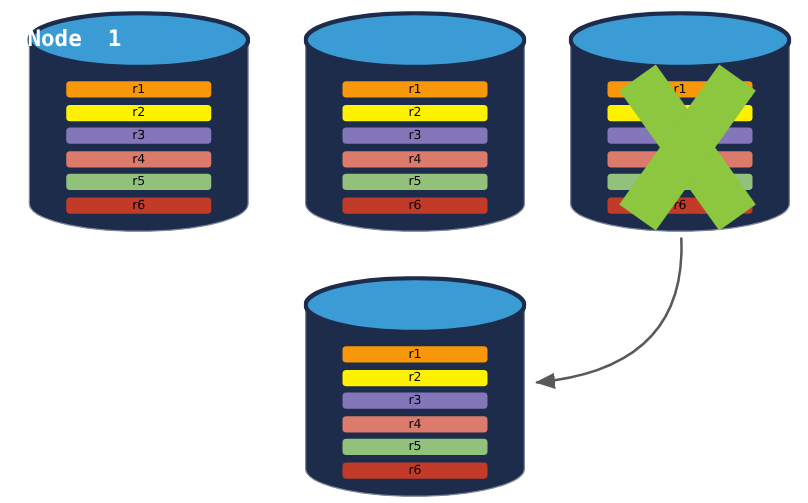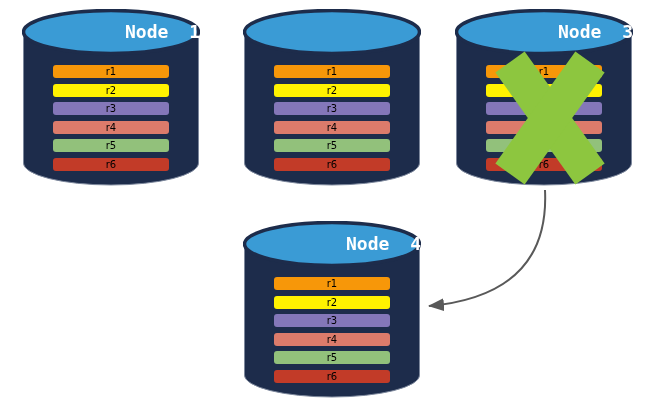--- a/index.html
+++ b/index.html
@@ -3,21 +3,21 @@
 <meta charset="utf-8">
 <style>
   html,body{margin:0;padding:0;background:#fff;}
   .stage{
     position:relative;width:646px;height:402px;background:#ffffff;overflow:hidden;
     font-family:"DejaVu Sans", sans-serif;
   }
   .node{position:absolute;width:178px;height:177px;}
   .node svg.cyl{position:absolute;left:0;top:0;width:100%;height:100%;}
   .node-title{
-    position:absolute;top:13px;left:0;right:0;text-align:right;
+    position:absolute;top:13px;left:0;right:0;text-align:left;
     color:#ffffff;font-family:"DejaVu Sans Mono", monospace;
     font-weight:bold;font-size:18px;line-height:20px;
     letter-spacing:0px;word-spacing:10px;white-space:nowrap;
   }
   .rows{
     position:absolute;left:31px;top:56px;width:116px;
     display:flex;flex-direction:column;gap:5.5px;
   }
   .row{
     height:13px;border-radius:3px;text-align:center;
@@ -65,41 +65,39 @@
       <div class="row" style="background-color: rgb(146, 193, 123);">r5</div>
       <div class="row" style="background-color: rgb(194, 59, 40);">r6</div>
     </div>
   </div>
 
   <div class="node" id="node3">
     <svg class="cyl" viewBox="0 0 178 177">
       <path d="M 1.5 23 L 1.5 154 A 87.5 22 0 0 0 176.5 154 L 176.5 23 Z" fill="#1D2C4B" stroke="#7C879C" stroke-width="1"></path>
       <ellipse cx="89" cy="23" rx="87.5" ry="21.5" fill="#3A9BD5" stroke="#1D2C4B" stroke-width="3.5"></ellipse>
     </svg>
-    <div class="node-title">Node 3</div>
     <div class="rows">
       <div class="row" style="background-color: rgb(247, 151, 9);">r1</div>
       <div class="row" style="background-color: rgb(255, 242, 0);">r2</div>
       <div class="row" style="background-color: rgb(132, 119, 185);">r3</div>
       <div class="row" style="background-color: rgb(220, 123, 107);">r4</div>
       <div class="row" style="background-color: rgb(146, 193, 123);">r5</div>
       <div class="row" style="background-color: rgb(194, 59, 40);">r6</div>
     </div>
     <svg class="xmark" viewBox="0 0 124 136">
       <line x1="22" y1="12" x2="102" y2="124" stroke="#8DC63F" stroke-width="36" stroke-linecap="butt"></line>
       <line x1="102" y1="12" x2="22" y2="124" stroke="#8DC63F" stroke-width="36" stroke-linecap="butt"></line>
     </svg>
   </div>
 
   <div class="node" id="node4">
     <svg class="cyl" viewBox="0 0 178 177">
       <path d="M 1.5 23 L 1.5 154 A 87.5 22 0 0 0 176.5 154 L 176.5 23 Z" fill="#1D2C4B" stroke="#7C879C" stroke-width="1"></path>
       <ellipse cx="89" cy="23" rx="87.5" ry="21.5" fill="#3A9BD5" stroke="#1D2C4B" stroke-width="3.5"></ellipse>
     </svg>
-    <div class="node-title">Node 4</div>
     <div class="rows">
       <div class="row" style="background-color: rgb(247, 151, 9);">r1</div>
       <div class="row" style="background-color: rgb(255, 242, 0);">r2</div>
       <div class="row" style="background-color: rgb(132, 119, 185);">r3</div>
       <div class="row" style="background-color: rgb(220, 123, 107);">r4</div>
       <div class="row" style="background-color: rgb(146, 193, 123);">r5</div>
       <div class="row" style="background-color: rgb(194, 59, 40);">r6</div>
     </div>
   </div>
 

